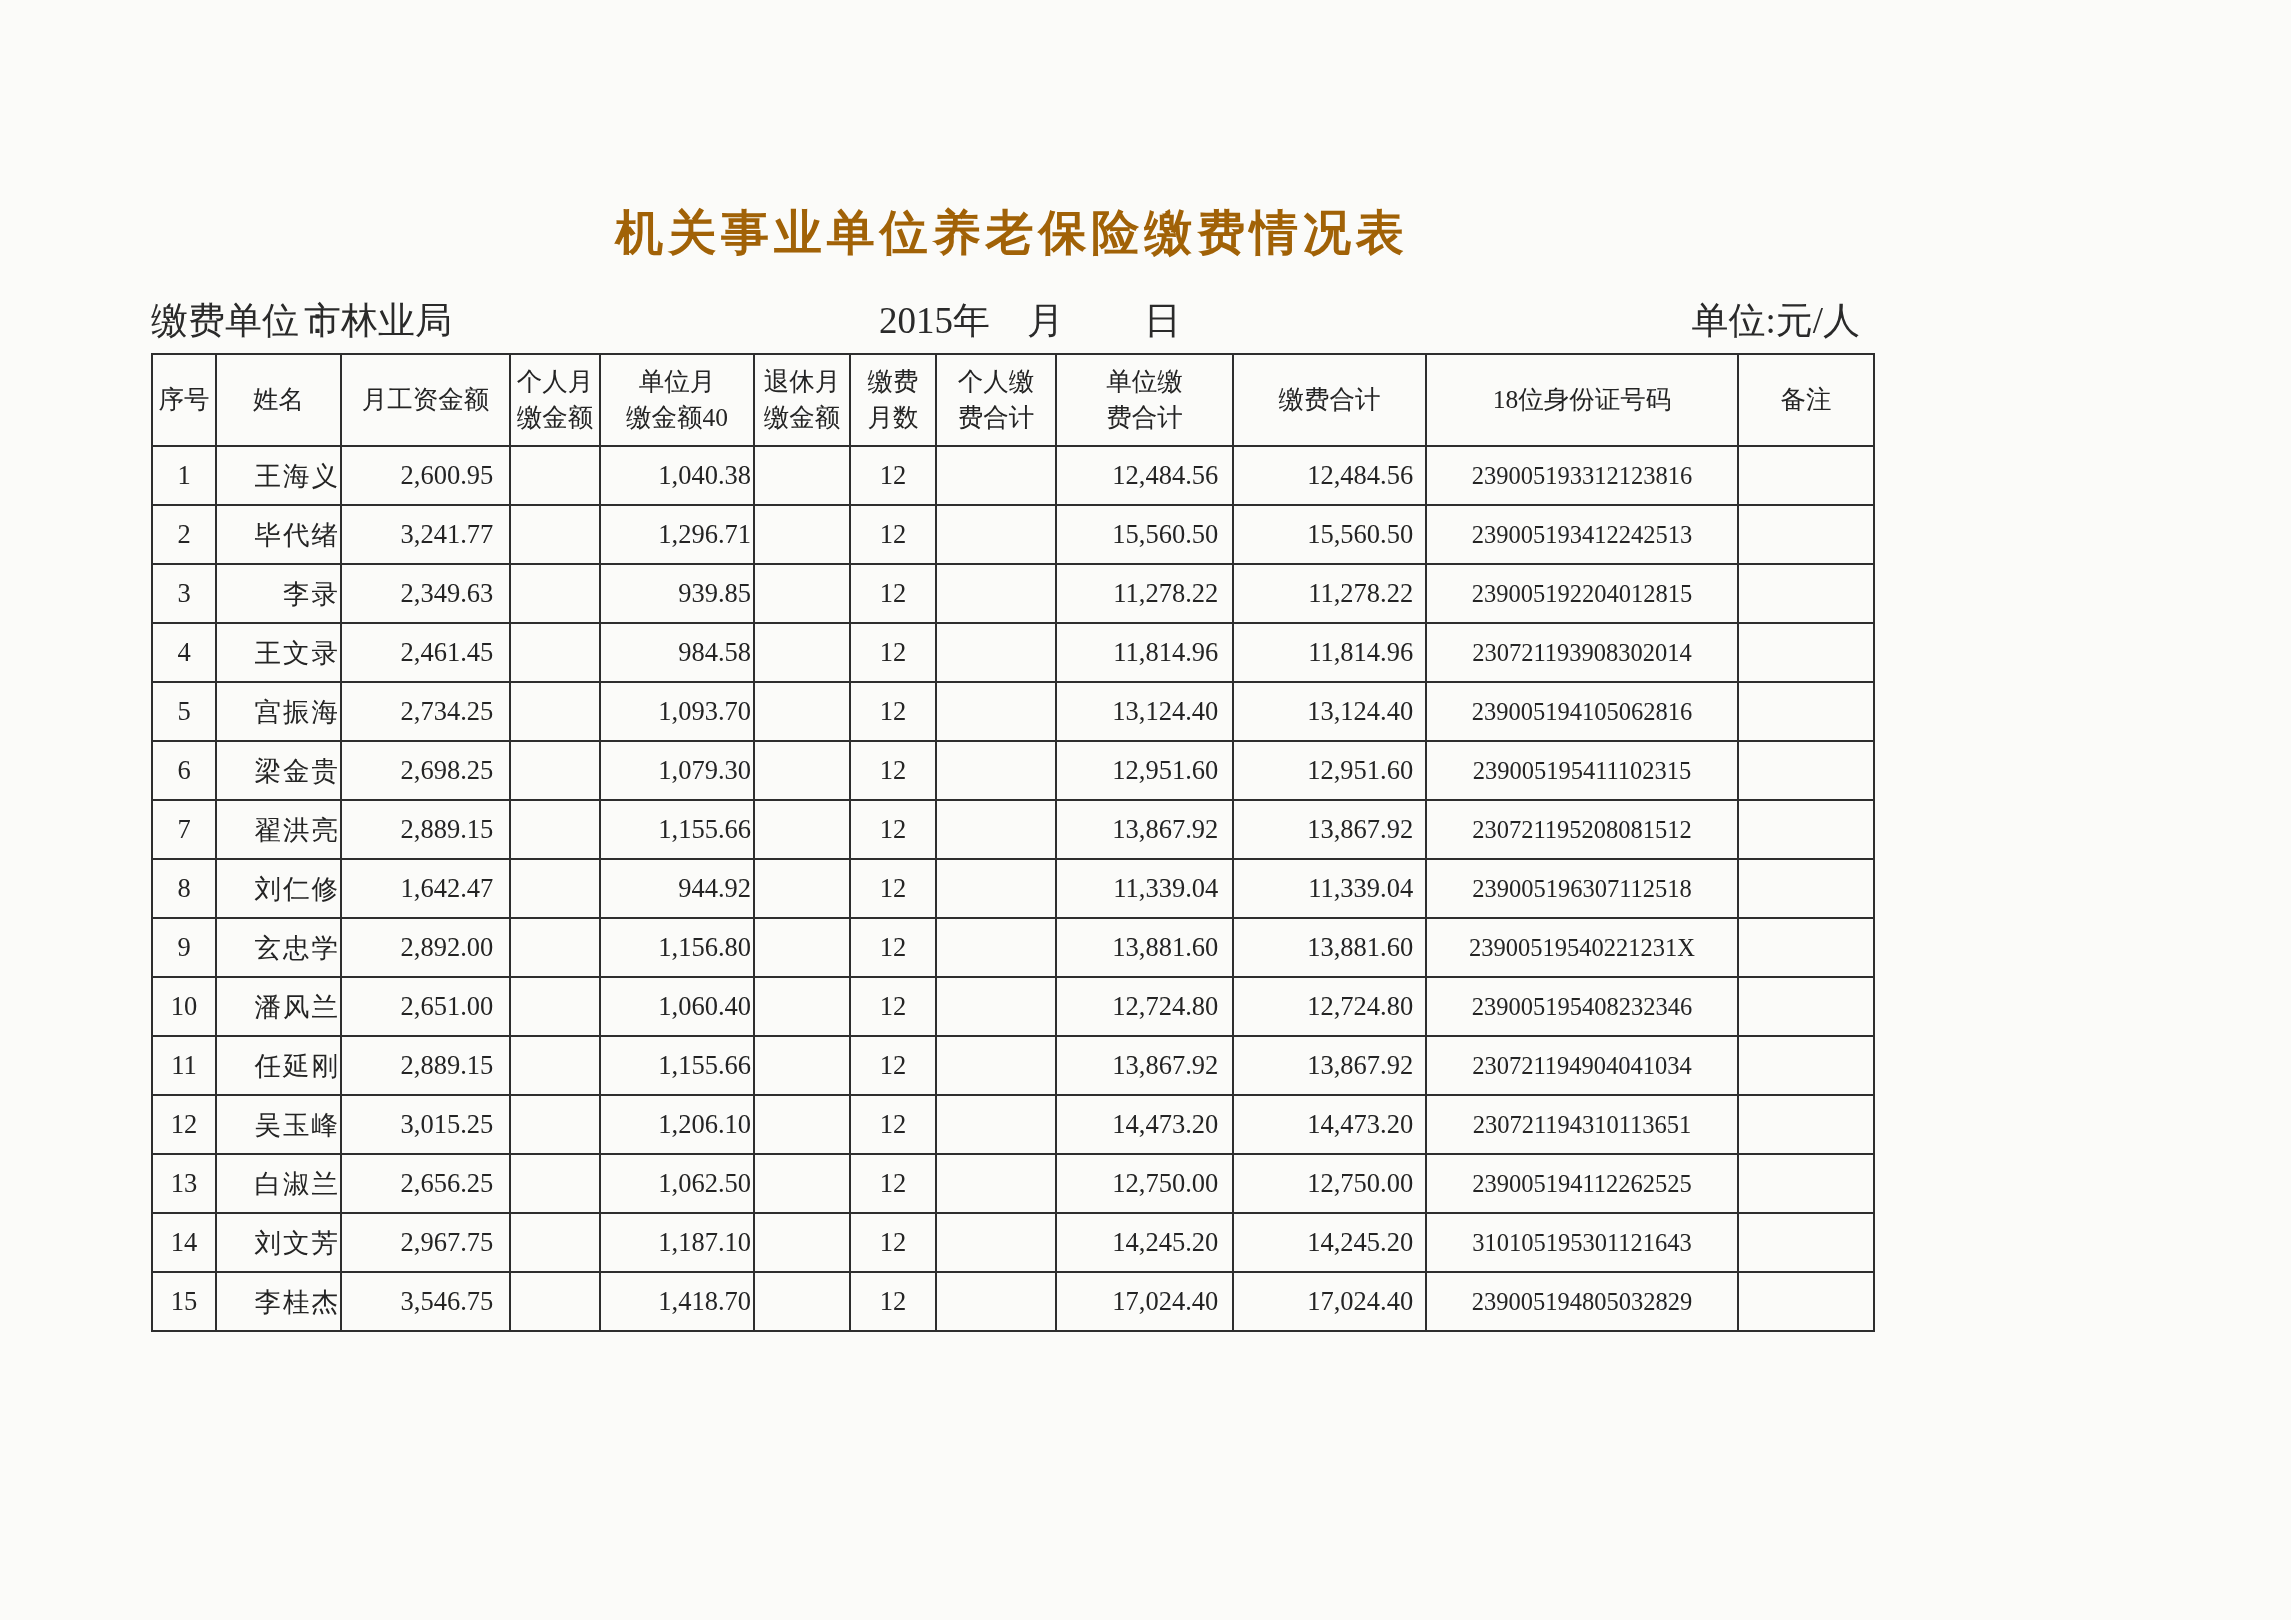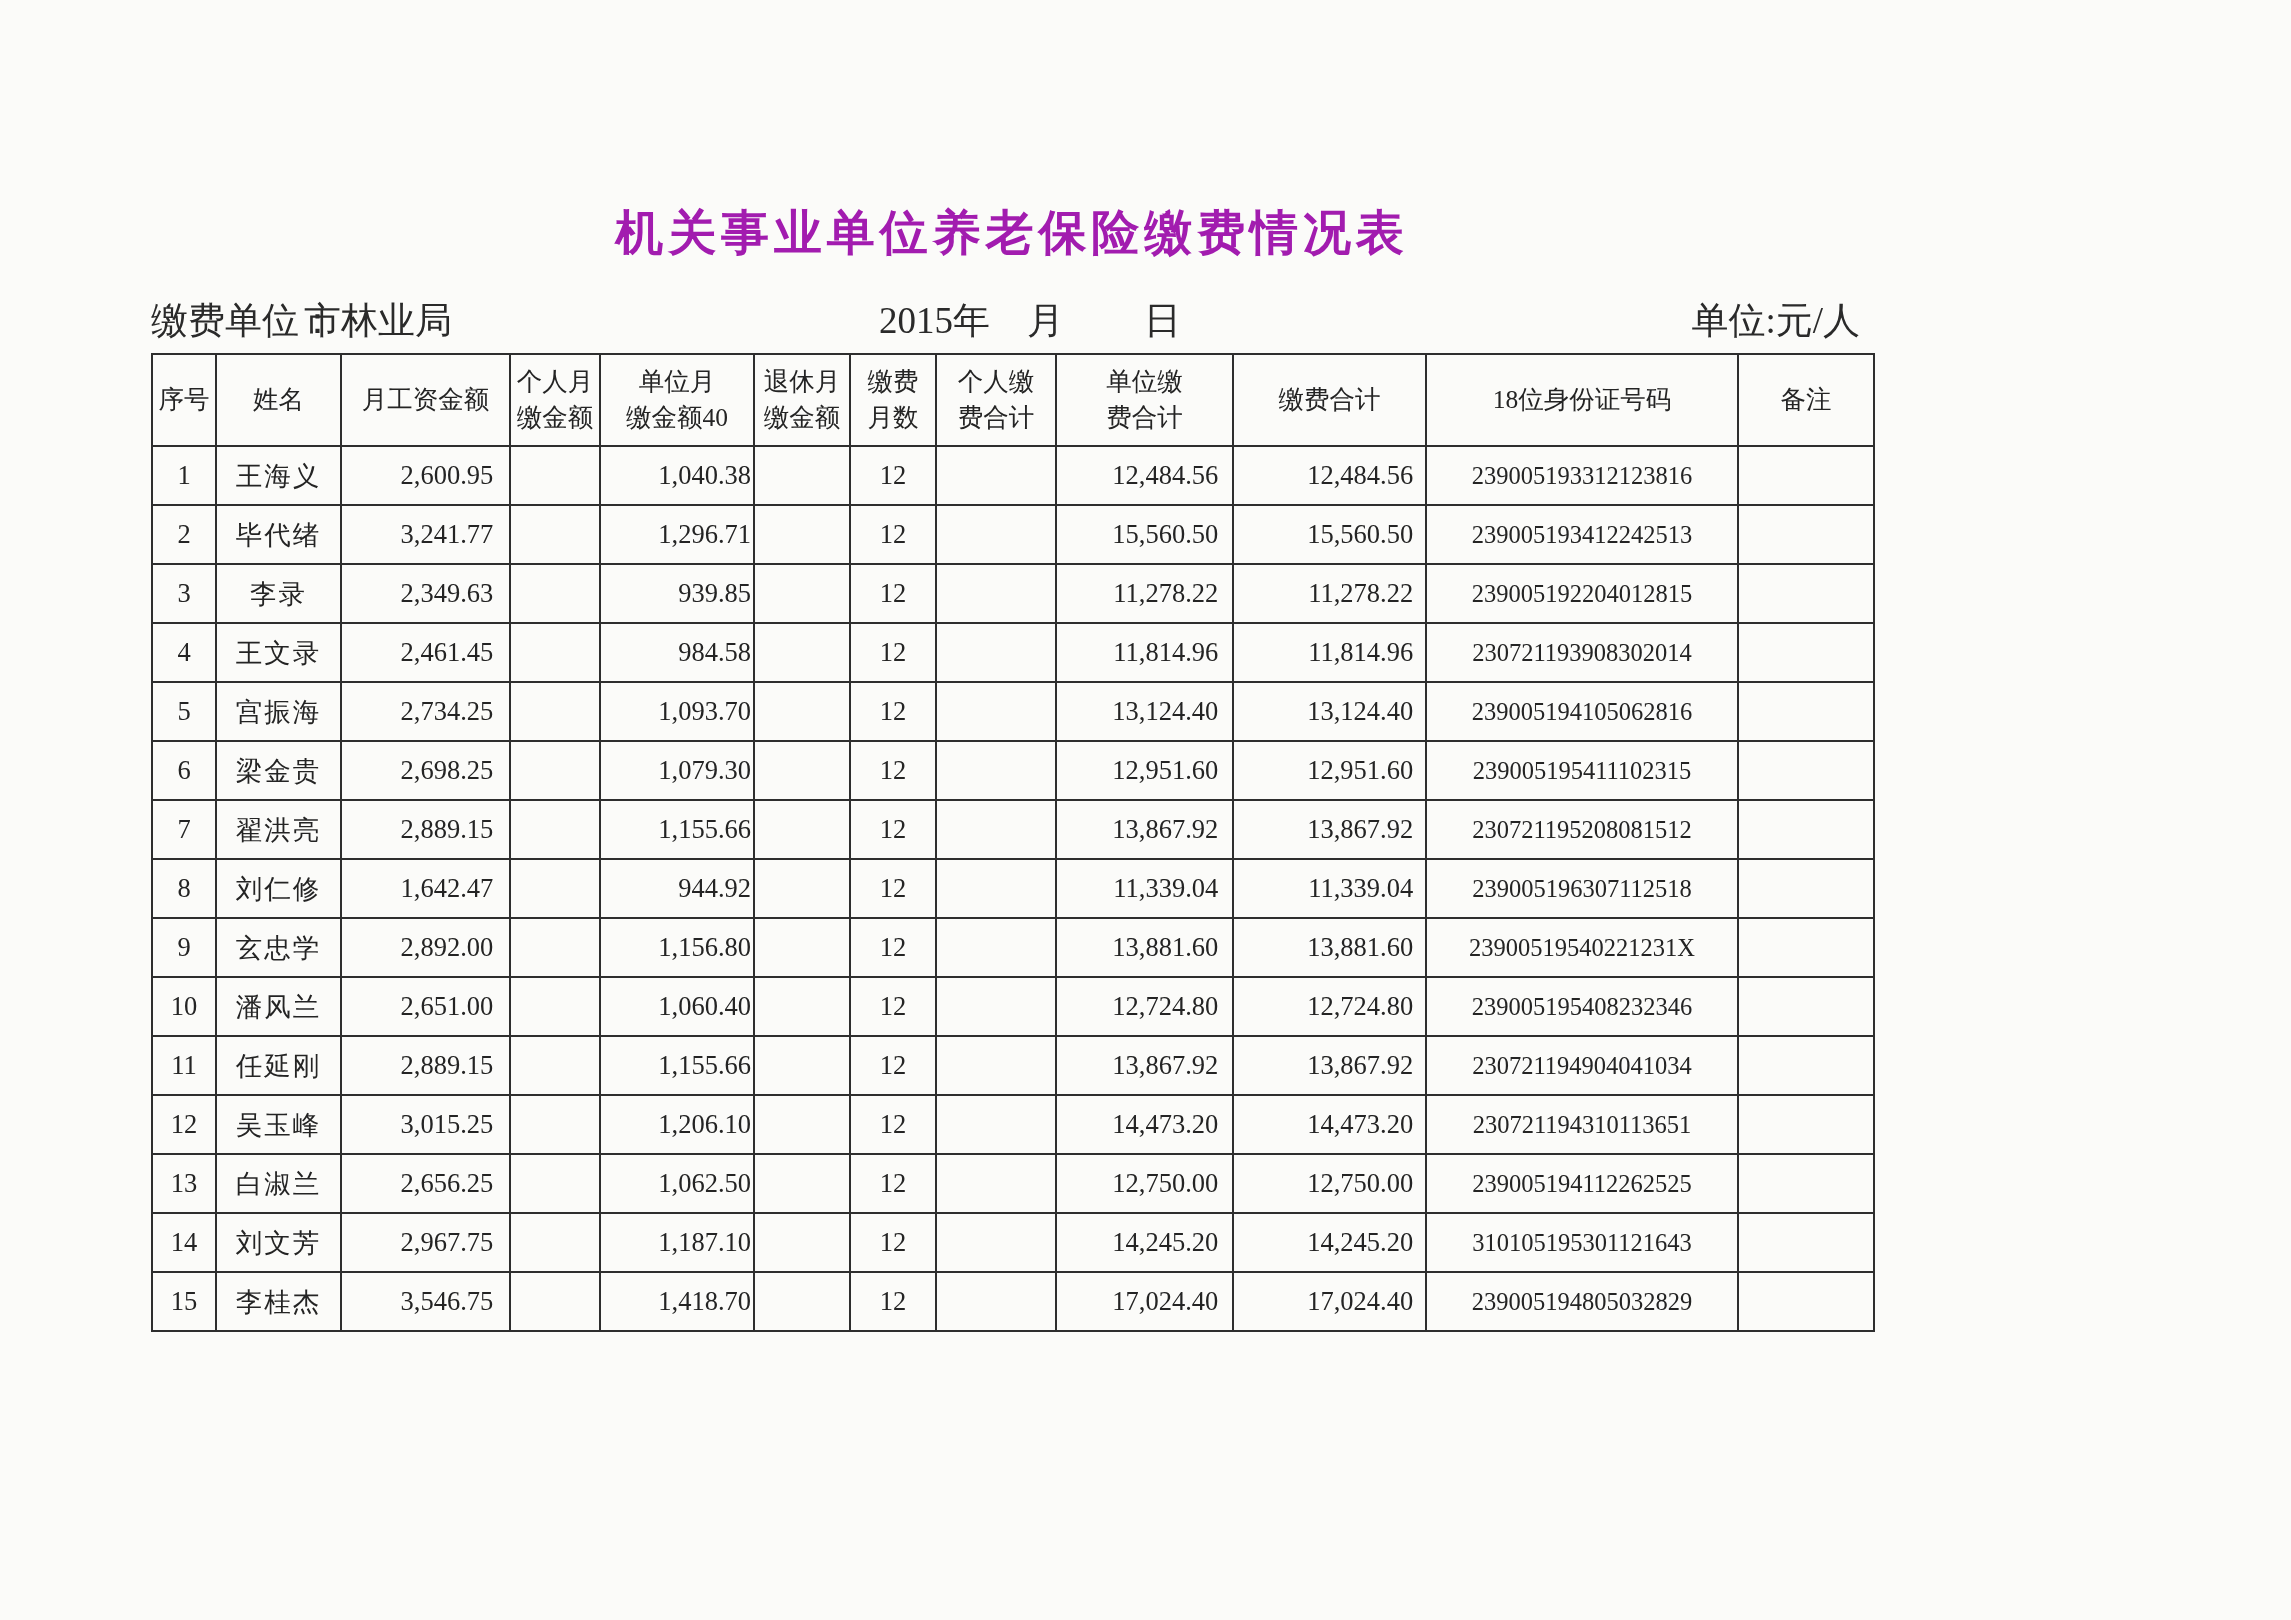--- a/index.html
+++ b/index.html
@@ -17,21 +17,21 @@
     width: 1722px;
     margin-left: 151px;
     padding-top: 204px;
   }
   .title {
     margin: 0;
     text-align: center;
     font-size: 48px;
     font-weight: 700;
     letter-spacing: 4.9px;
-    color: #a21caf;
+    color: #a16207;
     line-height: 1.2;
   }
   .meta {
     position: relative;
     height: 43px;
     margin-top: 43px;
     font-size: 37px;
     color: #2a2a2a;
   }
   .meta .m { position: absolute; bottom: 2px; white-space: nowrap; }
@@ -67,21 +67,21 @@
     line-height: 1.45;
   }
   .sheet td {
     height: 57px;
     font-size: 26.5px;
     vertical-align: middle;
     white-space: nowrap;
   }
   
   .sheet td:nth-child(1) { text-align: center; }
-  .sheet td:nth-child(2) { text-align: center; letter-spacing: 2px; }
+  .sheet td:nth-child(2) { text-align: right; letter-spacing: 2px; }
   .sheet td:nth-child(3) { text-align: right; padding-right: 15.7px; border-radius: 11px; }
   .sheet td:nth-child(5) { text-align: right; padding-right: 2px; }
   .sheet td:nth-child(7) { text-align: center; }
   .sheet td:nth-child(9) { text-align: right; padding-right: 13.7px; }
   .sheet td:nth-child(10){ text-align: right; padding-right: 11.8px; }
   .sheet td:nth-child(11){ text-align: center; font-size: 24.5px; }
 </style>
 </head>
 <body>
 

